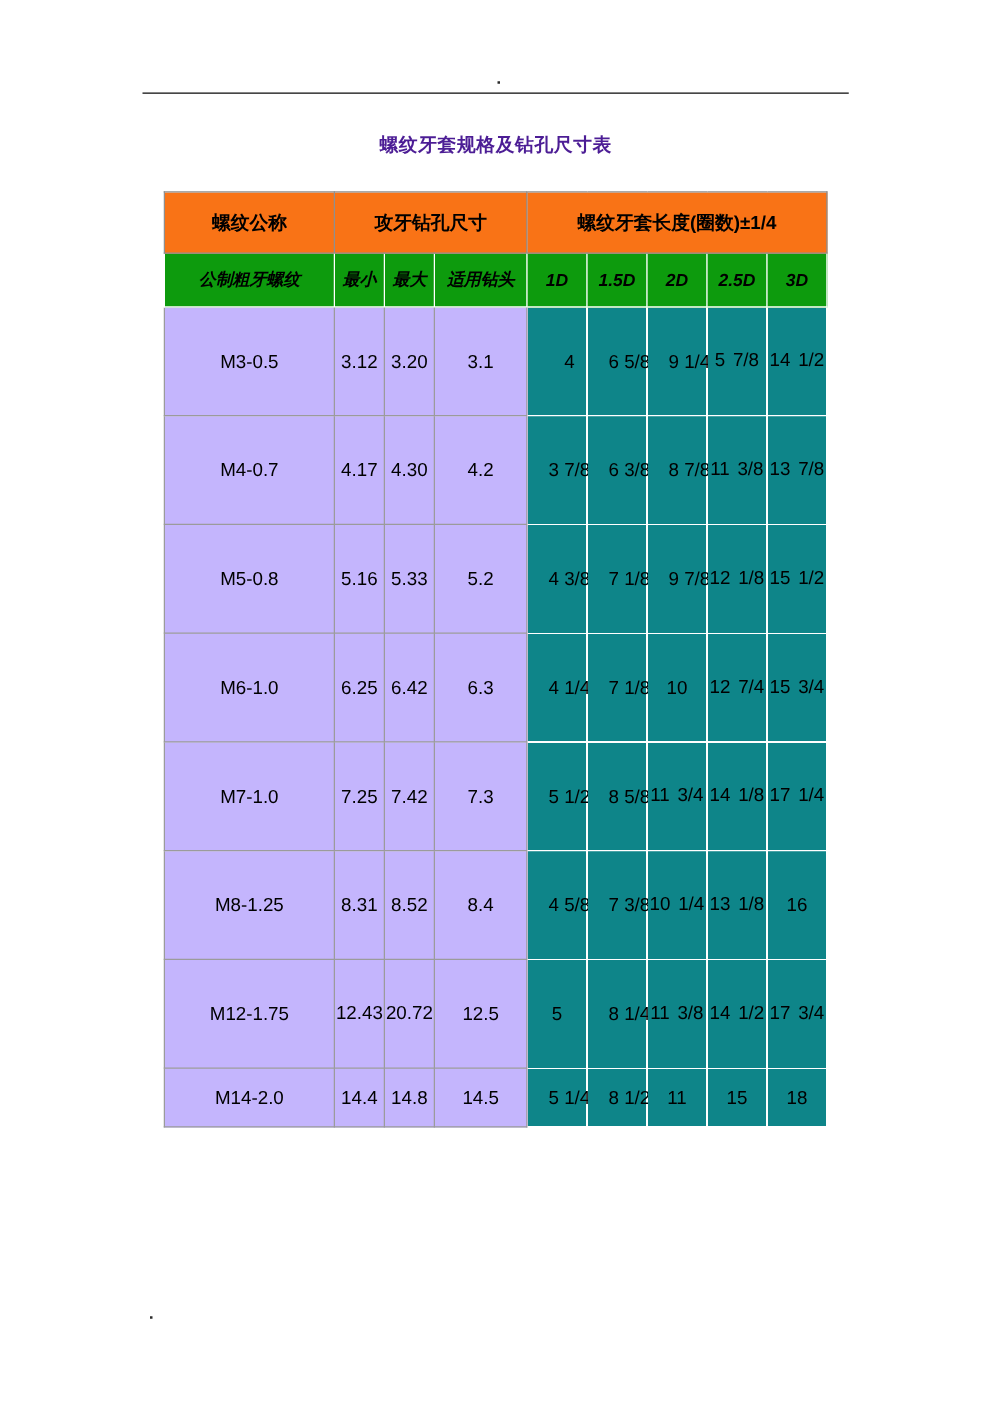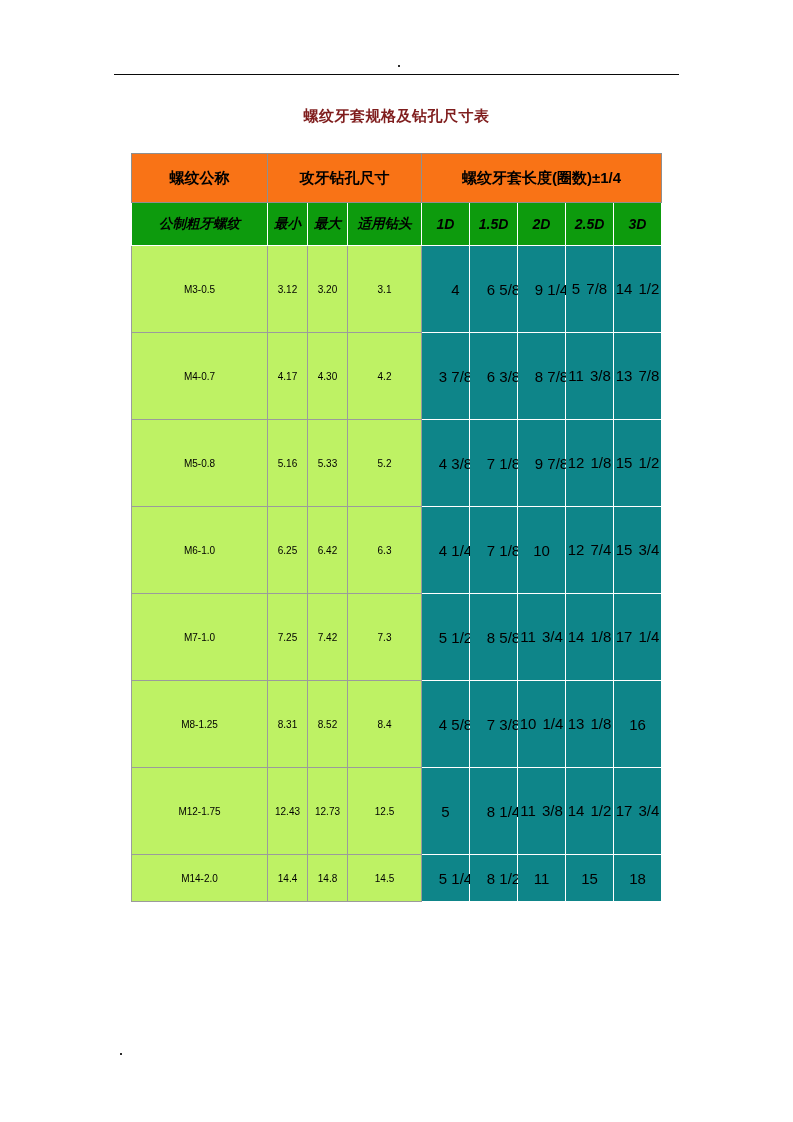--- a/index.html
+++ b/index.html
@@ -52,21 +52,21 @@
 
   .doc-title {
     position: absolute;
     left: 0;
     right: 0;
     top: 107px;
     text-align: center;
     font-size: 15px;
     font-weight: bold;
     letter-spacing: 0.5px;
-    color: #7f1d1d;
+    color: #4c1d95;
   }
 
   .table-wrap {
     position: absolute;
     left: 131px;
     top: 153px;
     width: 530px;
   }
 
   table.spec {
@@ -105,23 +105,23 @@
     font-weight: bold;
     border: 1px solid #ffffff;
     font-style: italic;
   }
   tr.sub td.cn {
     font-size: 13.5px;
   }
 
   
   tr.data td.white {
-    background: #bef264;
+    background: #c4b5fd;
     height: 86px;
-    font-size: 10px;
+    font-size: 15px;
     border-color: #9b9b9b;
   }
   tr.data td.teal {
     background: #0e8589;
     color: #000000;
     height: 86px;
     font-size: 15px;
     border: 1px solid #ffffff;
     position: relative;
   }
@@ -302,21 +302,21 @@
           <td class="teal">
               <span class="tealval wrap">13 1/8</span>
             </td>
           <td class="teal"><span class="tealval">16</span></td>
         </tr>
 
 
         <tr class="data">
           <td class="white">M12-1.75</td>
           <td class="white wrapnum">12.43</td>
-          <td class="white wrapnum">12.73</td>
+          <td class="white wrapnum">20.72</td>
           <td class="white">12.5</td>
           <td class="teal"><span class="tealval">5</span></td>
           <td class="teal"><span class="tealval overflow">8 1/4</span></td>
           <td class="teal">
               <span class="tealval wrap">11 3/8</span>
             </td>
           <td class="teal">
               <span class="tealval wrap">14 1/2</span>
             </td>
           <td class="teal">

